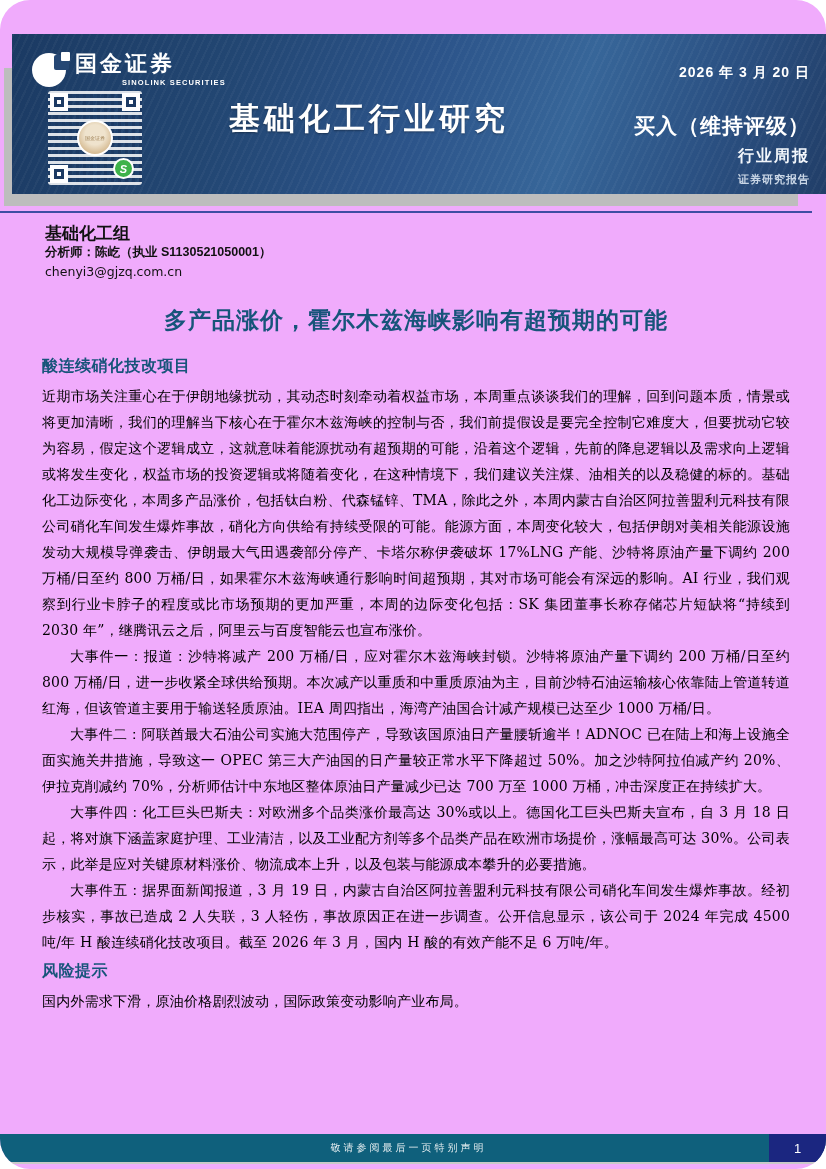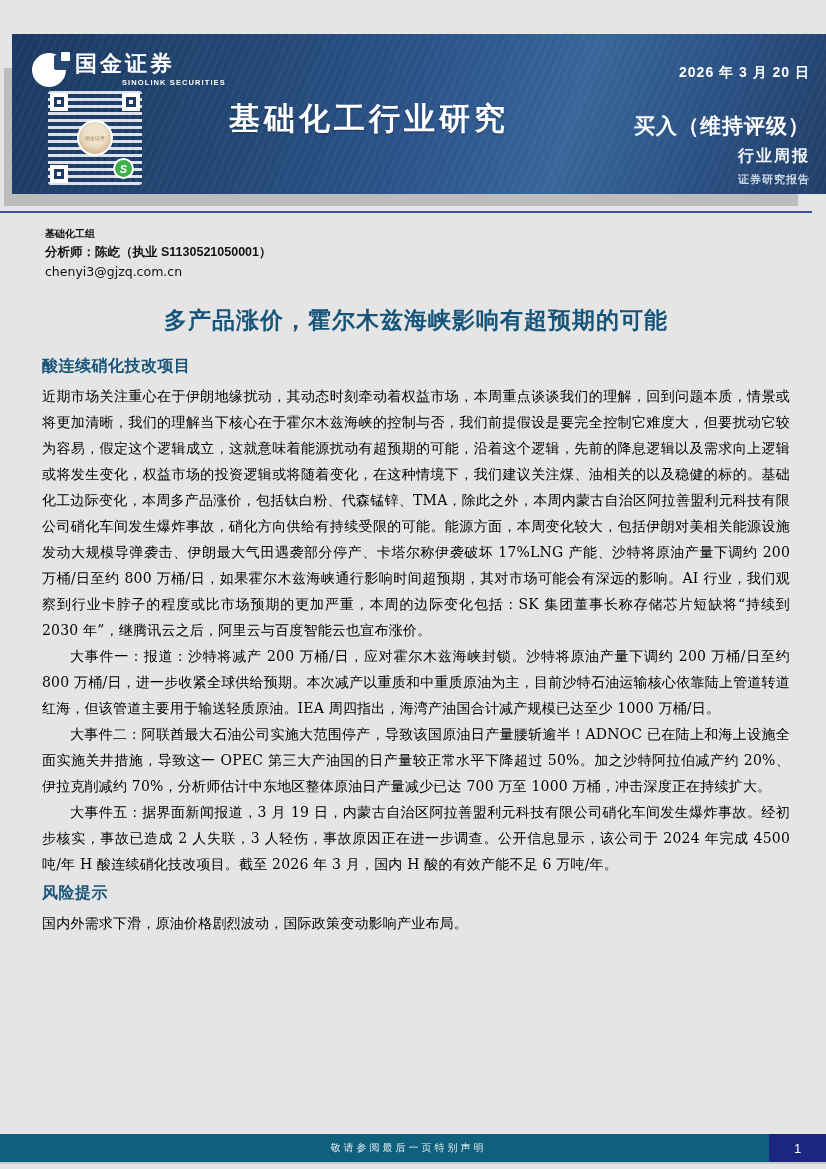--- a/index.html
+++ b/index.html
@@ -1,17 +1,17 @@
 <!DOCTYPE html>
 <html><head>
 <meta charset="utf-8">
 <style>
   html,body{margin:0;padding:0;background:#fff;}
-  .page{position:relative;width:826px;height:1169px;background:#e5e5e5;overflow:hidden;
-        font-family:"Liberation Sans",sans-serif;}
+  .page{position:relative;width:826px;height:1169px;background:#f0abfc;overflow:hidden;
+        font-family:"Liberation Sans",sans-serif;border-radius:30px;}
 
   
   .banner-shadow{position:absolute;left:4px;top:68px;width:794px;height:138px;background:#bdbdbd;}
   .banner{position:absolute;left:12px;top:34px;width:814px;height:160px;
     background:
       repeating-linear-gradient(115deg,rgba(255,255,255,0.035) 0 2px,rgba(255,255,255,0) 2px 7px),
       linear-gradient(108deg,#1b3a63 0%,#224672 26%,#2c548a 50%,#376699 68%,#2b5183 84%,#213e68 100%);
     overflow:hidden;}
   .brand{position:absolute;left:20px;top:18px;display:flex;align-items:center;gap:9px;}
   .brand-mark{width:34px;height:34px;border-radius:50%;background:#fff;position:relative;}
@@ -42,21 +42,21 @@
   .qr-center span{font-size:5px;color:#9a7b4f;letter-spacing:0;}
   .qr-badge{position:absolute;right:8px;bottom:6px;width:21px;height:21px;border-radius:50%;background:#3eb24a;
       border:2px solid #fff;box-sizing:border-box;color:#fff;font-size:11px;font-weight:bold;
       display:flex;align-items:center;justify-content:center;font-style:italic;}
 
   
   .divider{position:absolute;left:0;top:211px;width:812px;height:2px;background:#3f4da3;}
 
   
   .analyst{position:absolute;left:45px;top:224px;color:#111;}
-  .analyst .group{font-size:10px;font-weight:bold;line-height:19px;}
+  .analyst .group{font-size:17px;font-weight:bold;line-height:19px;}
   .analyst .name{font-size:12.5px;font-weight:bold;line-height:19px;}
   .analyst .mail{font-size:12.5px;line-height:19px;font-family:"DejaVu Sans",sans-serif;}
 
   
   .content{position:absolute;left:42px;top:292px;width:748px;}
   .doc-title{text-align:center;color:#17547a;font-size:23px;font-weight:bold;letter-spacing:1px;margin:13px 0 20px 0;}
   h2.sec{color:#17547a;font-size:16px;font-weight:bold;margin:6px 0 6px 0;letter-spacing:0.5px;
          font-family:"Liberation Sans",sans-serif;}
   .content p{margin:0 0 0 0;font-family:"DejaVu Serif","Liberation Serif",serif;
      font-size:14px;line-height:26px;color:#000;text-align:justify;letter-spacing:0.2px;}
@@ -113,20 +113,21 @@
   </div>
 
   <div class="content">
     <h1 class="doc-title">多产品涨价，霍尔木兹海峡影响有超预期的可能</h1>
 
     <h2 class="sec">酸连续硝化技改项目</h2>
     <p>近期市场关注重心在于伊朗地缘扰动，其动态时刻牵动着权益市场，本周重点谈谈我们的理解，回到问题本质，情景或将更加清晰，我们的理解当下核心在于霍尔木兹海峡的控制与否，我们前提假设是要完全控制它难度大，但要扰动它较为容易，假定这个逻辑成立，这就意味着能源扰动有超预期的可能，沿着这个逻辑，先前的降息逻辑以及需求向上逻辑或将发生变化，权益市场的投资逻辑或将随着变化，在这种情境下，我们建议关注煤、油相关的以及稳健的标的。基础化工边际变化，本周多产品涨价，包括钛白粉、代森锰锌、TMA，除此之外，本周内蒙古自治区阿拉善盟利元科技有限公司硝化车间发生爆炸事故，硝化方向供给有持续受限的可能。能源方面，本周变化较大，包括伊朗对美相关能源设施发动大规模导弹袭击、伊朗最大气田遇袭部分停产、卡塔尔称伊袭破坏 17%LNG 产能、沙特将原油产量下调约 200 万桶/日至约 800 万桶/日，如果霍尔木兹海峡通行影响时间超预期，其对市场可能会有深远的影响。AI 行业，我们观察到行业卡脖子的程度或比市场预期的更加严重，本周的边际变化包括：SK 集团董事长称存储芯片短缺将“持续到 2030 年”，继腾讯云之后，阿里云与百度智能云也宣布涨价。</p>
 
     <p class="indent">大事件一：报道：沙特将减产 200 万桶/日，应对霍尔木兹海峡封锁。沙特将原油产量下调约 200 万桶/日至约 800 万桶/日，进一步收紧全球供给预期。本次减产以重质和中重质原油为主，目前沙特石油运输核心依靠陆上管道转道红海，但该管道主要用于输送轻质原油。IEA 周四指出，海湾产油国合计减产规模已达至少 1000 万桶/日。</p>
     <p class="indent">大事件二：阿联酋最大石油公司实施大范围停产，导致该国原油日产量腰斩逾半！ADNOC 已在陆上和海上设施全面实施关井措施，导致这一 OPEC 第三大产油国的日产量较正常水平下降超过 50%。加之沙特阿拉伯减产约 20%、伊拉克削减约 70%，分析师估计中东地区整体原油日产量减少已达 700 万至 1000 万桶，冲击深度正在持续扩大。</p>
+    <p class="indent">大事件四：化工巨头巴斯夫：对欧洲多个品类涨价最高达 30%或以上。德国化工巨头巴斯夫宣布，自 3 月 18 日起，将对旗下涵盖家庭护理、工业清洁，以及工业配方剂等多个品类产品在欧洲市场提价，涨幅最高可达 30%。公司表示，此举是应对关键原材料涨价、物流成本上升，以及包装与能源成本攀升的必要措施。</p>
     <p class="indent last">大事件五：据界面新闻报道，3 月 19 日，内蒙古自治区阿拉善盟利元科技有限公司硝化车间发生爆炸事故。经初步核实，事故已造成 2 人失联，3 人轻伤，事故原因正在进一步调查。公开信息显示，该公司于 2024 年完成 4500 吨/年 H 酸连续硝化技改项目。截至 2026 年 3 月，国内 H 酸的有效产能不足 6 万吨/年。</p>
 
     <h2 class="sec">风险提示</h2>
     <p>国内外需求下滑，原油价格剧烈波动，国际政策变动影响产业布局。</p>
   </div>
 
   <div class="footer">
     <div class="disclaimer">敬请参阅最后一页特别声明</div>
     <div class="pagebox">1</div>
   </div>

